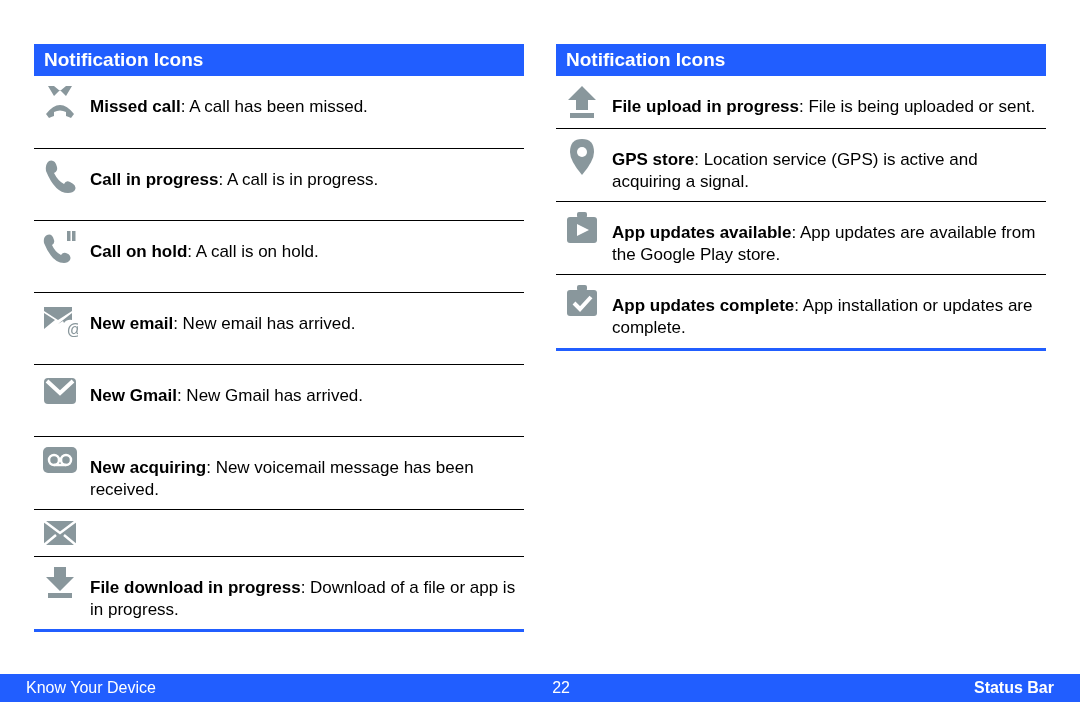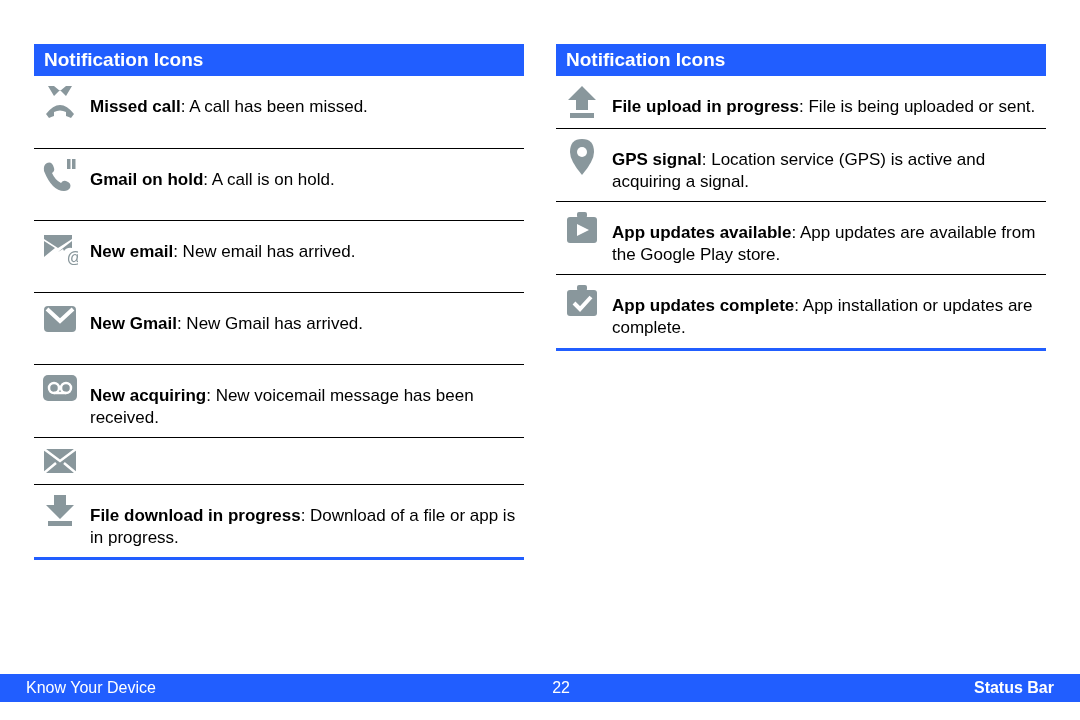--- a/index.html
+++ b/index.html
@@ -36,32 +36,40 @@
             <svg width="36" height="36" viewBox="0 0 36 36">
                 <g fill="#89979c">
                   <polygon points="6,2 12,12 18,6 24,12 30,2 24,2 18,7 12,2"></polygon>
                   <path d="M4 30 q14 -18 28 0 l-3 4 q-2 -1 -5 -2 l0 -4 q-3 -1.5 -6 -1.5 q-3 0 -6 1.5 l0 4 q-3 1 -5 2 z"></path>
                 </g>
               </svg>
           </div>
           <div class="text"><b>Missed call</b><span>: A call has been missed.</span></div>
         </div>
 
+        <div class="row tall-row">
+          <div class="icon">
+            <svg width="36" height="36" viewBox="0 0 36 36">
+                <path fill="#89979c" d="M7 4 q6 -2 8 6 q1 4 -3 6 q4 8 10 11 q2 -4 6 -2 q7 3 5 8 q-2 3 -7 3 q-13 0 -22 -22 q-1 -7 3 -10 z"></path>
+              </svg>
+          </div>
+          <div class="text"><b>Call in progress</b><span>: A call is in progress.</span></div>
+        </div>
 
         <div class="row tall-row">
           <div class="icon">
             <svg width="36" height="36" viewBox="0 0 36 36">
                 <g fill="#89979c">
                   <path d="M5 6 q5 -2 7 5 q1 3 -2 5 q3 7 9 10 q2 -3 5 -2 q6 2 4 7 q-2 3 -6 3 q-12 0 -20 -20 q-1 -6 3 -8 z"></path>
                   <rect x="25" y="2" width="3.5" height="10"></rect>
                   <rect x="30" y="2" width="3.5" height="10"></rect>
                 </g>
               </svg>
           </div>
-          <div class="text"><b>Gmail on hold</b><span>: A call is on hold.</span></div>
+          <div class="text"><b>Call on hold</b><span>: A call is on hold.</span></div>
         </div>
 
         <div class="row tall-row">
           <div class="icon">
             <svg width="36" height="36" viewBox="0 0 36 36">
                 <g fill="#89979c">
                   <path d="M2 6 h28 v4 l-14 9 l-14 -9 z"></path>
                   <path d="M2 12 l11 7 l-11 9 z M30 12 v7 q-5 -1 -8 3 l-1 -2 l-5 3 z"></path>
                   <text x="25" y="34" font-size="16" font-weight="bold" fill="#89979c">@</text>
                 </g>
@@ -133,21 +141,21 @@
           <div class="text"><b>File upload in progress</b><span>: File is being uploaded or sent.</span></div>
         </div>
 
         <div class="row">
           <div class="icon">
             <svg width="32" height="40" viewBox="0 0 32 40">
                 <path fill="#89979c" d="M16 2 q12 0 12 13 q0 9 -12 23 q-12 -14 -12 -23 q0 -13 12 -13 z"></path>
                 <circle cx="16" cy="15" r="5" fill="#fff"></circle>
               </svg>
           </div>
-          <div class="text"><b>GPS signal</b><span>: Location service (GPS) is active and acquiring a signal.</span></div>
+          <div class="text"><b>GPS store</b><span>: Location service (GPS) is active and acquiring a signal.</span></div>
         </div>
 
         <div class="row">
           <div class="icon">
             <svg width="36" height="36" viewBox="0 0 36 36">
                 <g fill="#89979c">
                   <rect x="13" y="2" width="10" height="6" rx="2"></rect>
                   <rect x="3" y="7" width="30" height="26" rx="3"></rect>
                 </g>
                 <polygon points="13,14 13,26 25,20" fill="#fff"></polygon>

